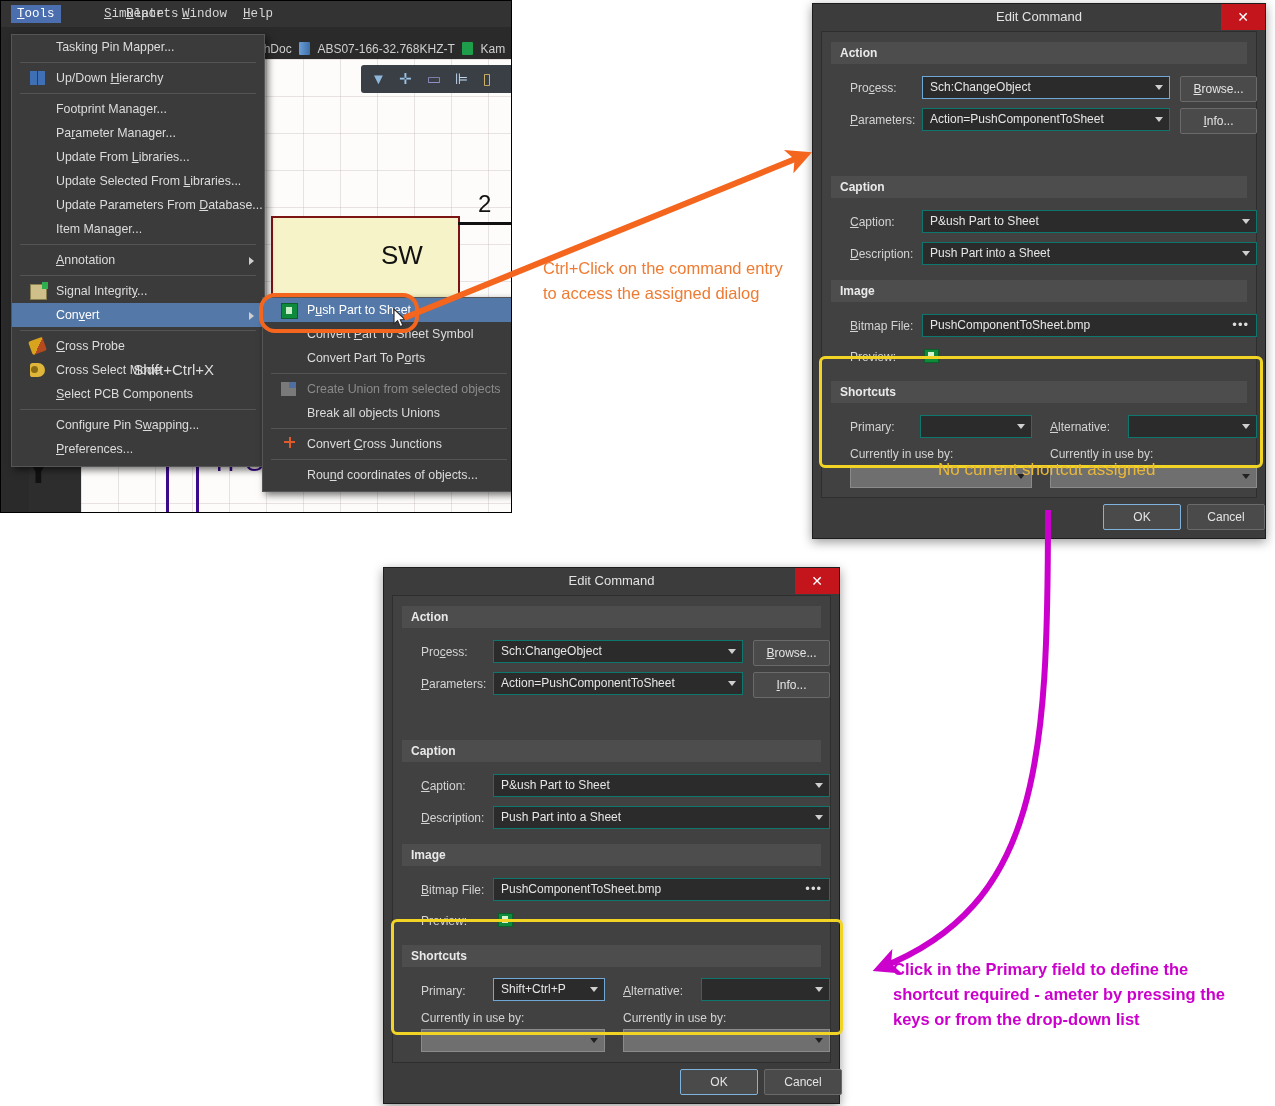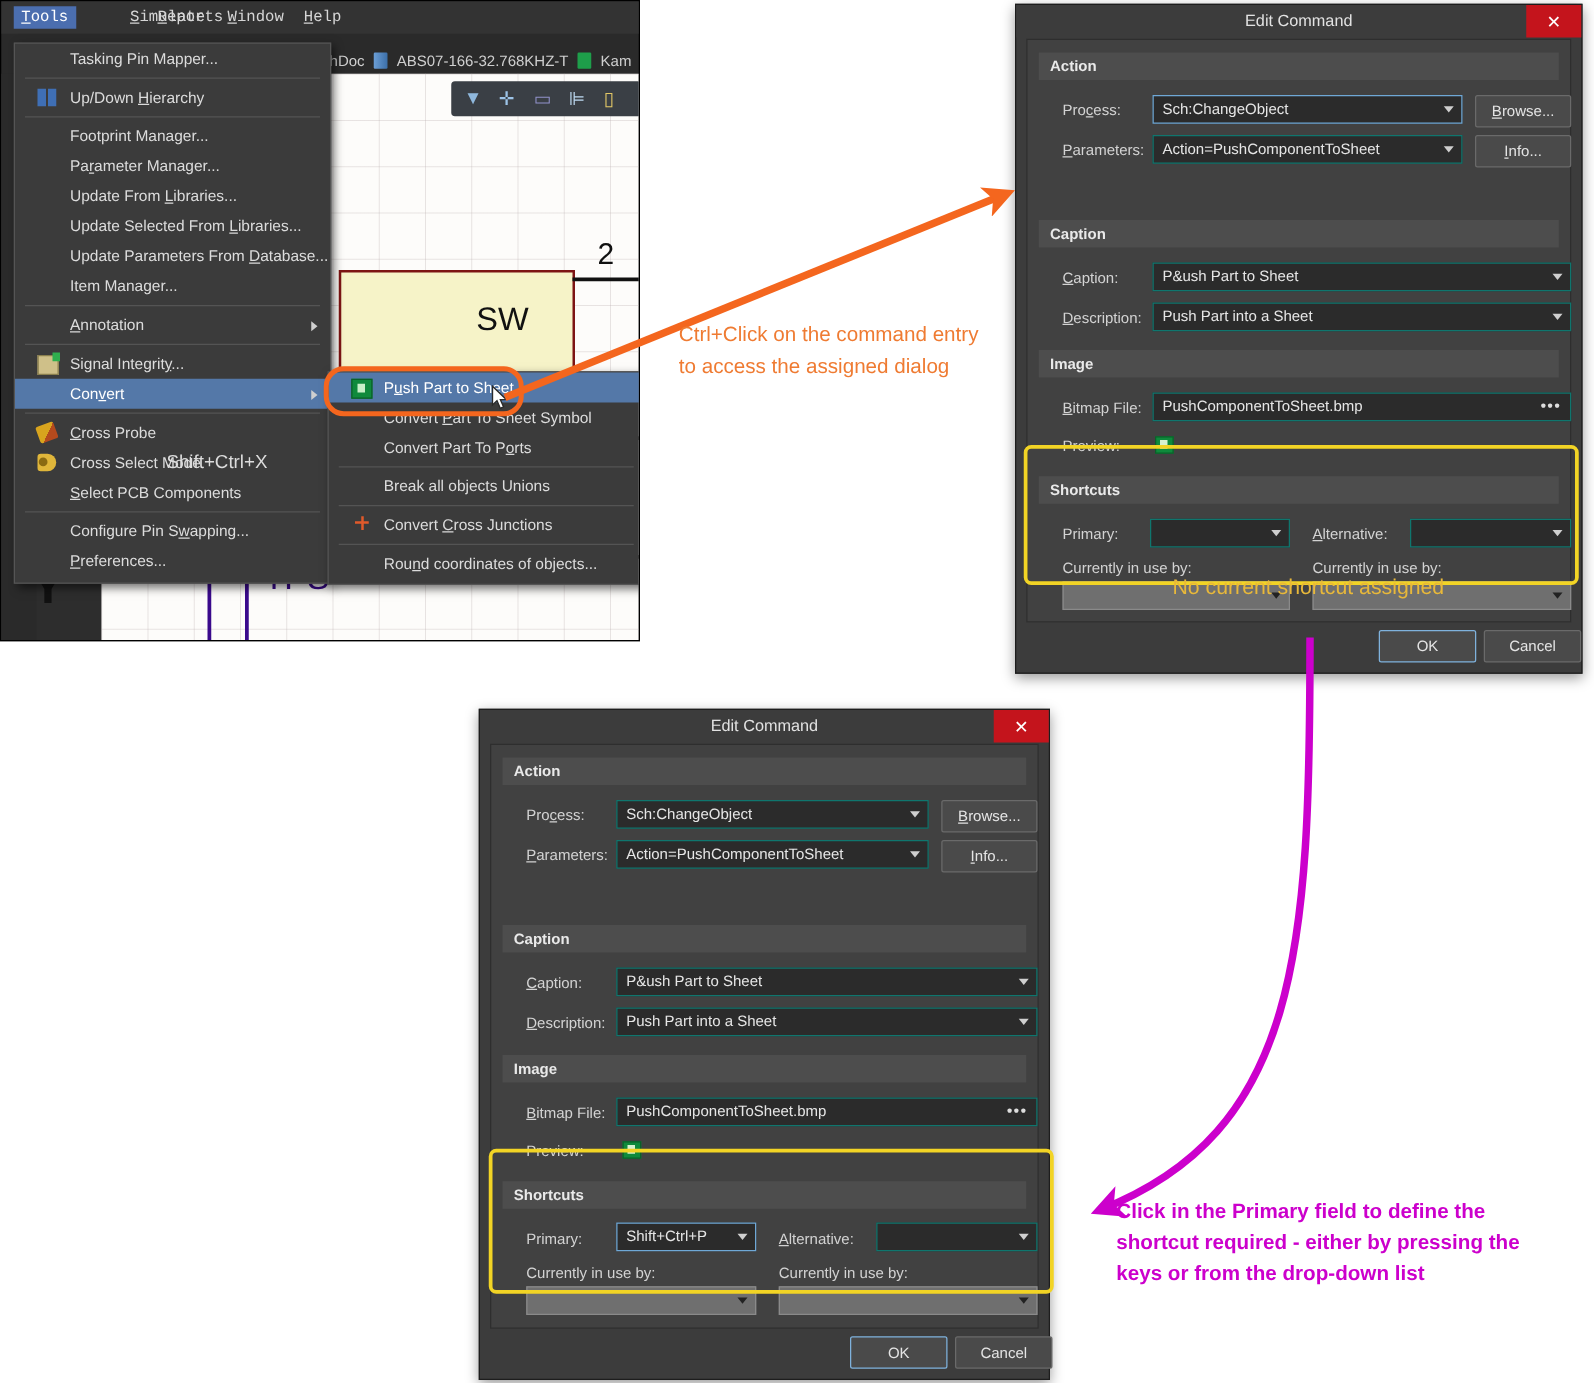--- a/index.html
+++ b/index.html
@@ -243,20 +243,24 @@
   </div>
 
   <div class="menu" id="convert-submenu">
     <div class="row sel">
       <span class="ico ic-part"></span>
       <span>P<u>u</u>sh Part to Sheet</span>
     </div>
     <div class="row">Convert <u>P</u>art To Sheet Symbol</div>
     <div class="row">Convert Part To P<u>o</u>rts</div>
     <div class="sep"></div>
+    <div class="row disabled">
+      <span class="ico ic-union"></span>
+      <span>Create Union from selected objects</span>
+    </div>
     <div class="row">Break all objects Unions</div>
     <div class="sep"></div>
     <div class="row">
       <span class="ic-cross"></span>
       <span>Convert <u>C</u>ross Junctions</span>
     </div>
     <div class="sep"></div>
     <div class="row">Rou<u>n</u>d coordinates of objects...</div>
     <div style="height:4px;"></div>
   </div>
@@ -442,13 +446,13 @@
     <marker id="arr-magenta" viewBox="0 0 10 10" refX="7" refY="5" markerWidth="4.4" markerHeight="4.4" orient="auto">
       <path d="M0,0 L10,5 L0,10 L2.5,5 Z" fill="#cc00cc"></path>
     </marker>
   </defs>
   <line x1="404" y1="318" x2="805" y2="155" stroke="#f4661e" stroke-width="6" marker-end="url(#arr-orange)"></line>
   <path d="M1048,510 C1048,760 1040,905 880,968" stroke="#cc00cc" stroke-width="6" fill="none" marker-end="url(#arr-magenta)"></path>
 </svg>
 
 <div class="ann" id="ann-orange">Ctrl+Click on the command entry to access the assigned dialog</div>
 <div id="ann-noshort">No current shortcut assigned</div>
-<div class="ann" id="ann-magenta">Click in the Primary field to define the shortcut required - either by pressing the keys or from the drop-down list</div>
+<div class="ann" id="ann-magenta">Click in the Primary field to define the shortcut required - ameter by pressing the keys or from the drop-down list</div>
 
 </body></html>

